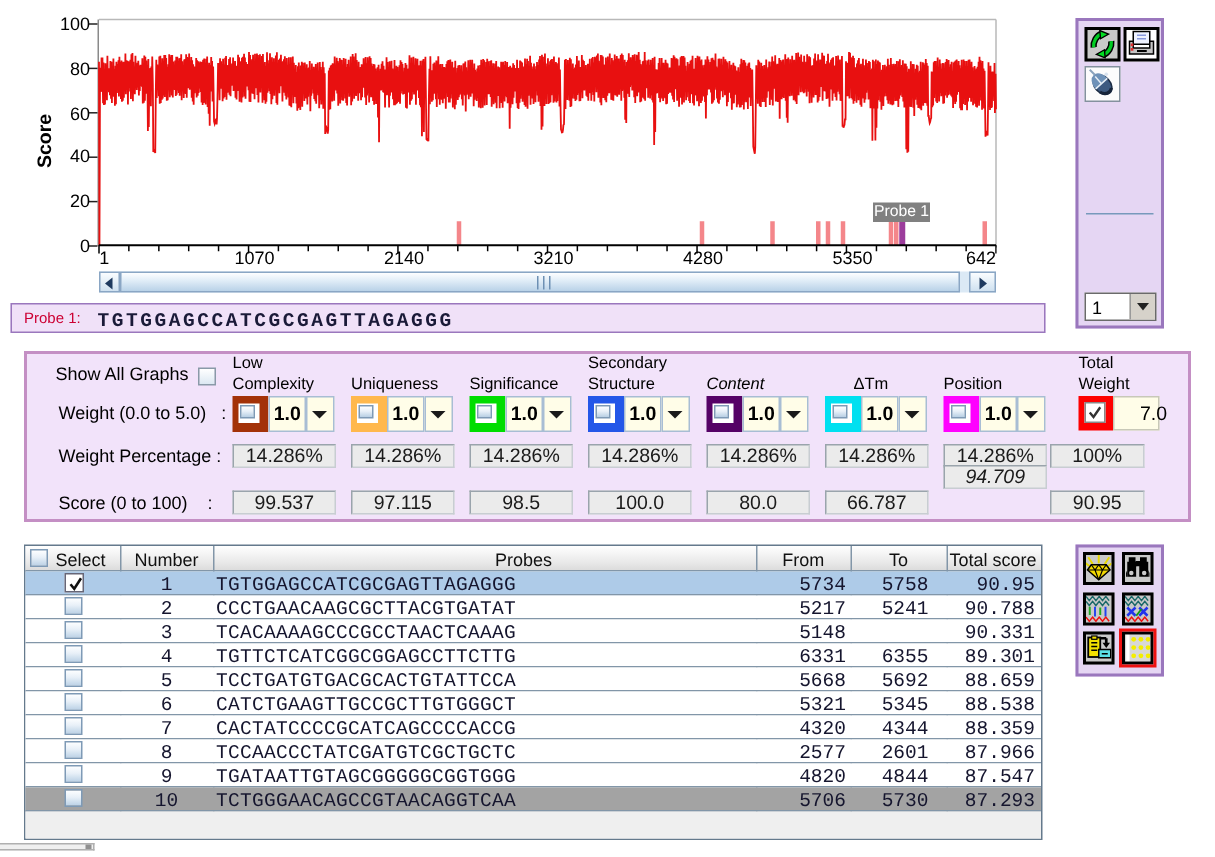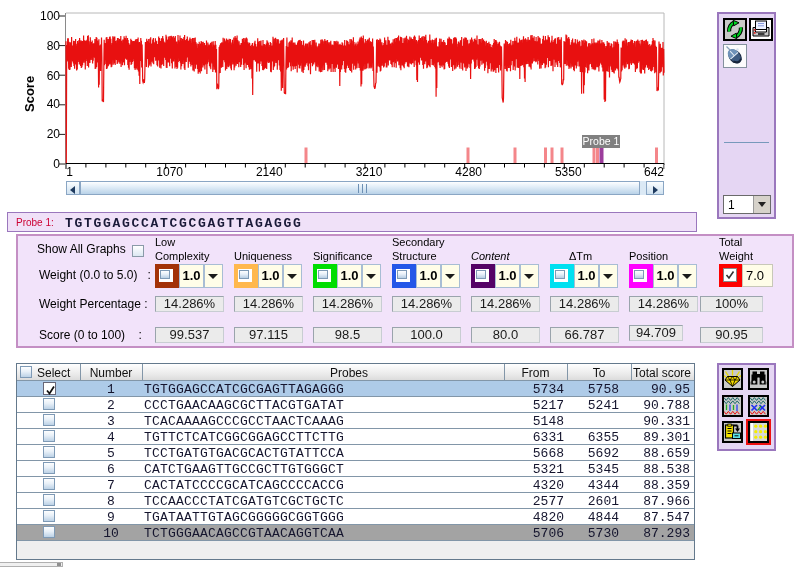--- a/index.html
+++ b/index.html
@@ -98,21 +98,21 @@
 <div class="abs" style="left:14px;top:0;width:560px;height:14px;border:1px solid #8aa6c4;background:linear-gradient(#fdfeff,#e2eef8 40%,#b9d2e8);">
 <div class="abs" style="left:277px;top:2px;width:1px;height:9px;background:#6d90b4;"></div>
 <div class="abs" style="left:281px;top:2px;width:1px;height:9px;background:#6d90b4;"></div>
 <div class="abs" style="left:285px;top:2px;width:1px;height:9px;background:#6d90b4;"></div>
 </div>
 <div class="abs" style="left:580px;top:0;width:18px;height:14px;border:1px solid #8aa6c4;background:linear-gradient(#fafdff,#cfe1f0);"><svg width="16" height="12">
         <polygon points="6,2 11,6 6,10" fill="#1e3a5f"></polygon>
       </svg></div>
 </div>
 
-<div class="abs" style="left:7px;top:202px;width:690px;height:20px;background:#f0e1f8;border:1px solid #9a77bd;margin-top:10px;">
+<div class="abs" style="left:7px;top:202px;width:690px;height:20px;background:#f0e1f8;border:1px solid #9a77bd;">
 <span class="abs" style="left:8px;top:4px;font:10px 'Liberation Sans',sans-serif;color:#cc0033;">Probe 1:</span>
 <span class="abs" style="left:57px;top:3px;font:bold 13px 'Liberation Mono',monospace;color:#1a1a38;letter-spacing:1.7px;">TGTGGAGCCATCGCGAGTTAGAGGG</span>
 </div>
 
 <div class="abs lav-border" style="left:717px;top:12px;width:59px;height:207px;">
 <div class="tbtn" style="left:4px;top:4px;">
       <svg width="20" height="19" style="position:absolute;left:0;top:0">
         <g transform="rotate(20 10 9.5)">
           <path d="M5.2,13.5 A6,7.5 0 0 1 7,3.2" fill="none" stroke="#000" stroke-width="4.2"></path>
           <path d="M5.2,13.5 A6,7.5 0 0 1 7,3.2" fill="none" stroke="#00cc22" stroke-width="2.2"></path>
@@ -241,31 +241,31 @@
 <div class="abs" style="left:660px;top:28px;width:19px;height:24px;background:#fffde8;border:1px solid #a8bdd4;"><svg width="17" height="22">
         <polygon points="3,9 13,9 8,14" fill="#1a1a1a"></polygon>
       </svg></div>
 <div class="gfield" style="left:611px;top:60px;width:69px;">14.286%</div>
 <div class="gfield" style="left:137px;top:91px;width:69px;">99.537</div>
 <div class="gfield" style="left:216px;top:91px;width:69px;">97.115</div>
 <div class="gfield" style="left:295px;top:91px;width:69px;">98.5</div>
 <div class="gfield" style="left:374px;top:91px;width:69px;">100.0</div>
 <div class="gfield" style="left:453px;top:91px;width:69px;">80.0</div>
 <div class="gfield" style="left:532px;top:91px;width:69px;">66.787</div>
-<div class="gfield" style="left:611px;top:89px;width:54px;">94.709</div>
+<div class="gfield" style="left:611px;top:74px;width:69px;font-style:italic;">94.709</div>
 <span class="swl" style="left:701px;top:0px;">Total</span>
 <span class="swl" style="left:701px;top:14px;">Weight</span>
 <div class="abs" style="left:701px;top:28px;width:23px;height:23px;background:#fe0000;">
       <div style="position:absolute;left:4px;top:4px;width:14px;height:14px;background:#fff;border:1px solid #888;">
         <svg width="12" height="12" style="position:absolute;left:0;top:0;">
           <path d="M2.5,6 L5,9 L9.5,2.5" stroke="#333" stroke-width="1.6" fill="none"></path>
         </svg>
       </div>
     </div>
-<div class="abs" style="left:724px;top:28px;width:31px;height:23px;background:#fffde8;border:1px solid #c8c8b8;font:13px 'Liberation Sans',sans-serif;line-height:21px;padding-left:3px;">7.0</div>
+<div class="abs" style="left:724px;top:28px;width:31px;height:23px;background:#fffde8;border:1px solid #c8c8b8;font:13px 'Liberation Sans',sans-serif;line-height:21px;padding-left:17px;">7.0</div>
 <div class="gfield" style="left:682px;top:60px;width:63px;">100%</div>
 <div class="gfield" style="left:682px;top:91px;width:63px;">90.95</div>
 </div>
 
 <div class="abs" style="left:16px;top:363px;width:679px;height:197px;border:1px solid #64798c;background:#fff;">
 <div class="abs" style="left:0;top:0;width:677px;height:17px;background:linear-gradient(#ffffff,#e8e8e8 70%,#dcdcdc);border-bottom:1px solid #8296a8;">
 <div class="cb" style="left:3px;top:2px;"></div>
 <span class="abs hdr" style="left:20px;top:2px;">Select</span>
 <span class="abs hdr" style="left:64px;top:2px;width:60px;text-align:center;">Number</span>
 <span class="abs hdr" style="left:313px;top:2px;">Probes</span>

